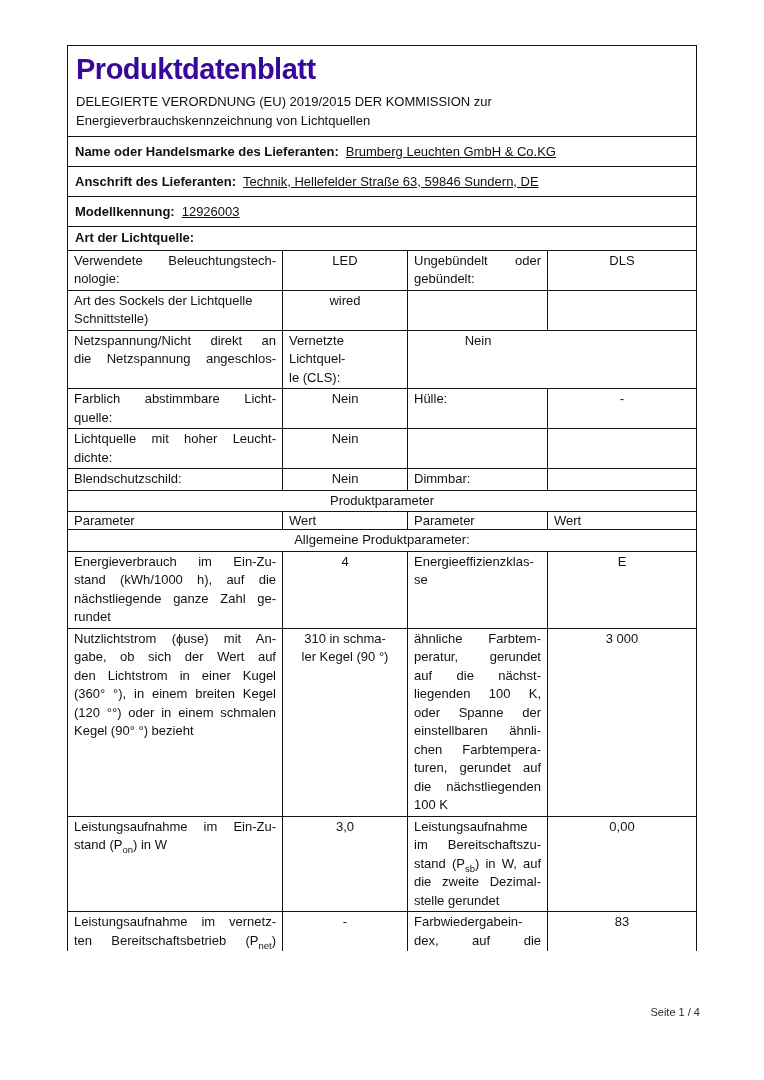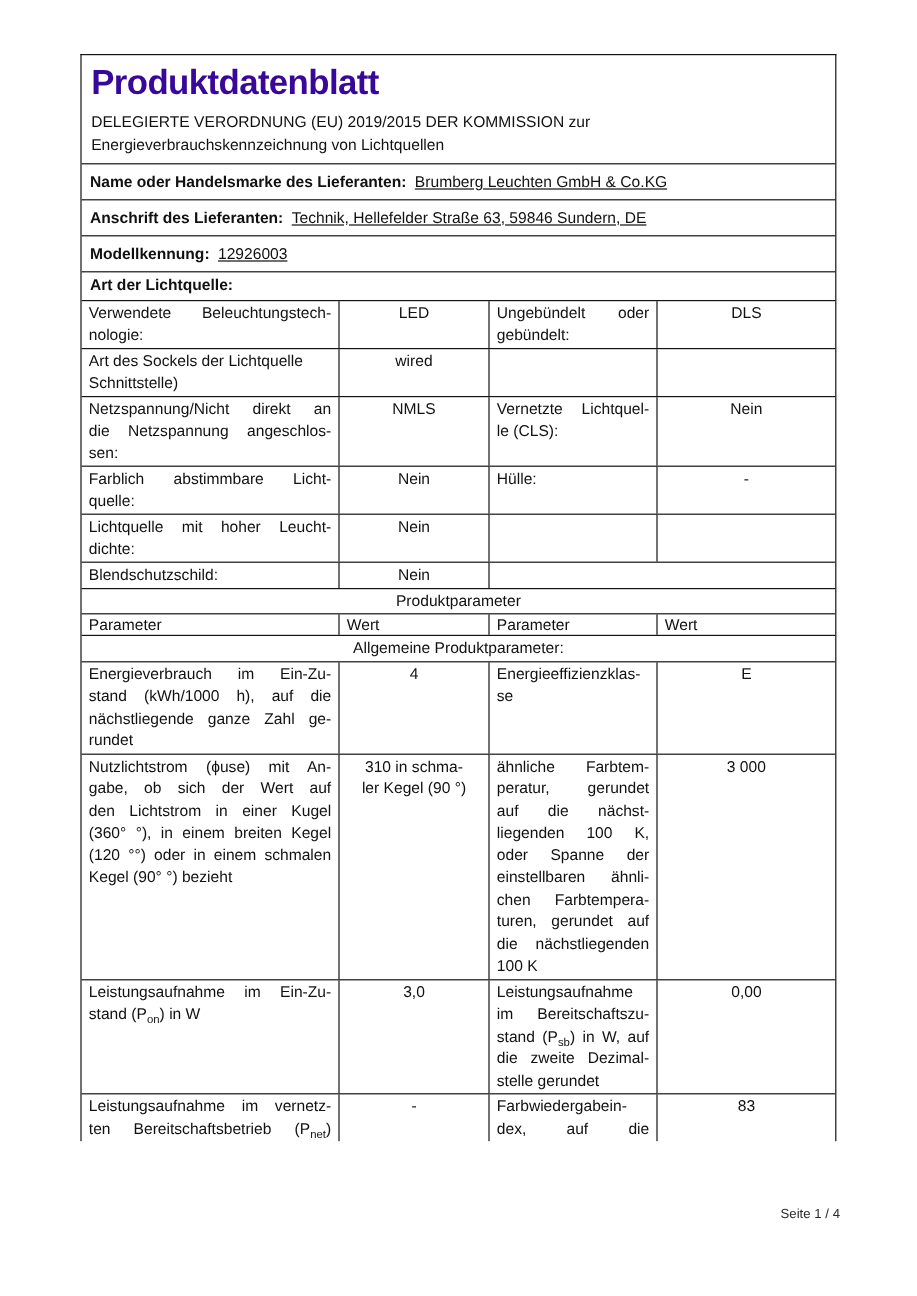--- a/index.html
+++ b/index.html
@@ -84,24 +84,20 @@
         <div class="cell b c2 val">
             <div class="ln">wired</div>
           </div>
         <div class="cell b c3"></div>
         <div class="cell c4 val"></div>
       </div>
       <div class="block grid">
         <div class="cell b c1">
             <div class="ln j">Netzspannung/Nicht direkt an</div>
             <div class="ln j">die Netzspannung angeschlos-</div>
-            <div class="ln">sen:</div>
-          </div>
-        <div class="cell b c2 val">
-            <div class="ln">NMLS</div>
           </div>
         <div class="cell b c3">
             <div class="ln j">Vernetzte Lichtquel-</div>
             <div class="ln">le (CLS):</div>
           </div>
         <div class="cell c4 val">
             <div class="ln">Nein</div>
           </div>
       </div>
       <div class="block grid">
@@ -129,20 +125,23 @@
           </div>
         <div class="cell b c3"></div>
         <div class="cell c4 val"></div>
       </div>
       <div class="block grid">
         <div class="cell b c1">
             <div class="ln">Blendschutzschild:</div>
           </div>
         <div class="cell b c2 val">
             <div class="ln">Nein</div>
+          </div>
+        <div class="cell b c3">
+            <div class="ln">Dimmbar:</div>
           </div>
       </div>
 
       <div class="block sechdr">Produktparameter</div>
 
       <div class="block grid">
         <div class="cell b c1">Parameter</div>
         <div class="cell b c2">Wert</div>
         <div class="cell b c3">Parameter</div>
         <div class="cell c4">Wert</div>

